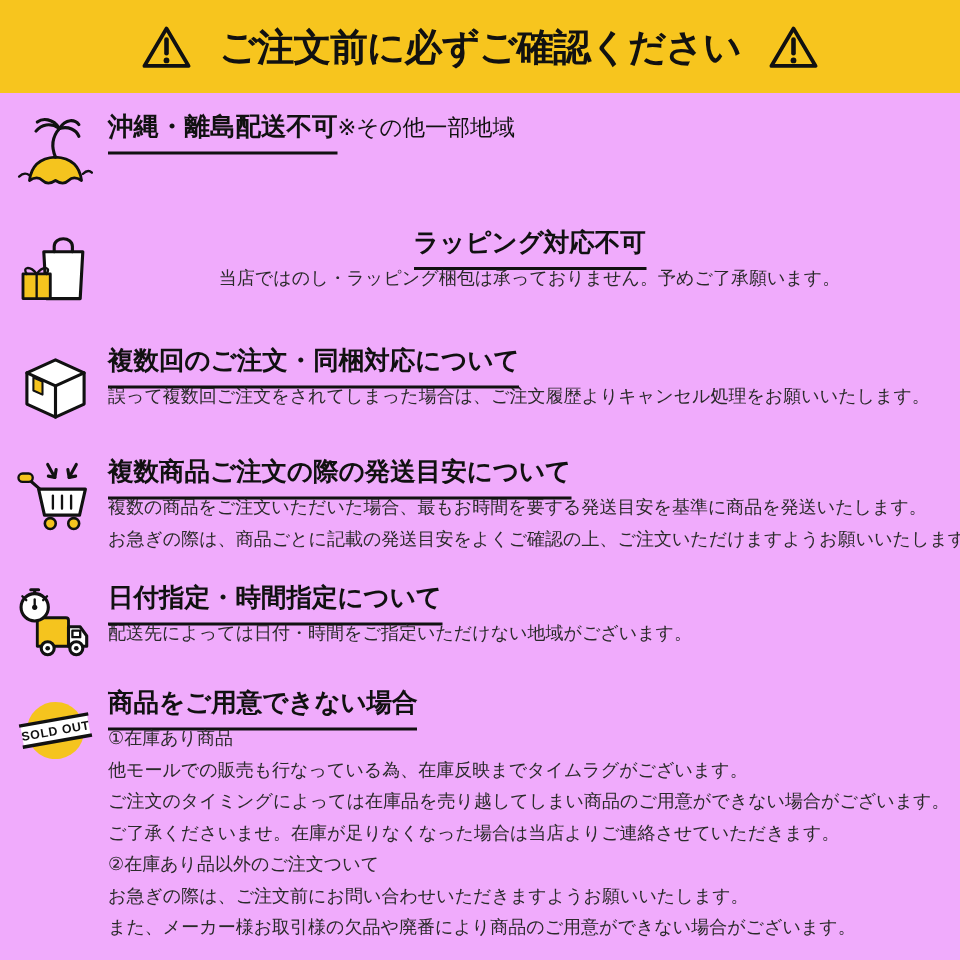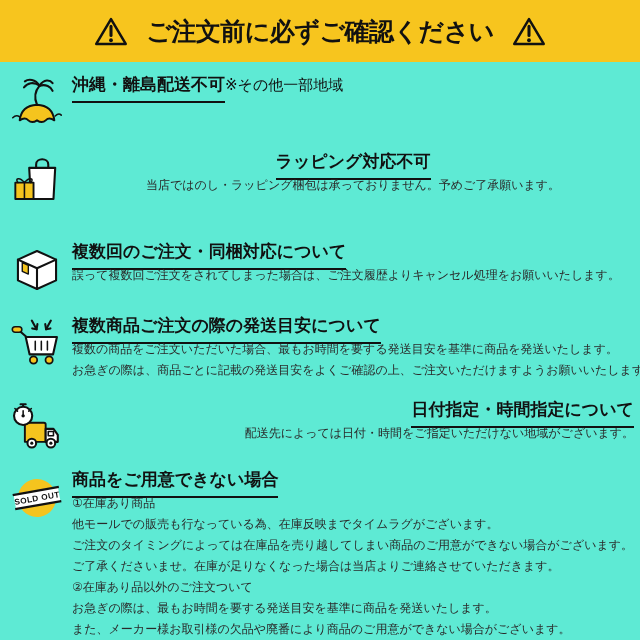--- a/index.html
+++ b/index.html
@@ -8,40 +8,40 @@
     --ink:#111111;
     --body-ink:#2a2a2a;
   }
   *{margin:0;padding:0;box-sizing:border-box;}
   html,body{width:640px;height:640px;}
   body{
     font-family:"Liberation Sans","DejaVu Sans",sans-serif;
     background:#ffffff;color:var(--ink);
     overflow:hidden;
   }
-  .page{width:640px;height:640px;overflow:hidden;background:#5eead4;}
+  .page{width:640px;height:640px;overflow:hidden;background:#f0abfc;}
 
   
   .banner{
     height:62px;background:var(--banner-bg);
     display:flex;align-items:center;justify-content:center;gap:18px;
   }
   .banner-title{
     font-size:25px;font-weight:bold;letter-spacing:-0.5px;color:var(--ink);
   }
   .warn-svg{width:34px;height:31px;display:block;}
 
   
   .main{padding:0 6px 0 8px;}
   .section{display:flex;align-items:flex-start;}
   .sec-1{margin-top:13px;}
   .sec-2{margin-top:22px;text-align:center;}
-  .sec-3{margin-top:35px;}
+  .sec-3{margin-top:24px;}
   .sec-4{margin-top:19px;}
-  .sec-5{margin-top:19px;text-align:right;}
+  .sec-5{margin-top:19px;}
   .sec-6{margin-top:15px;}
   .icon-cell{
     flex:0 0 58px;display:flex;justify-content:center;align-items:flex-start;
     padding-top:1px;
   }
   .icon-cell svg{width:52px;height:54px;display:block;}
   .content{flex:1;min-width:0;padding-left:6px;}
   .title-row{height:20px;line-height:20px;margin-bottom:3px;white-space:nowrap;}
   .sec-title{
     font-size:17px;font-weight:bold;color:var(--ink);
@@ -205,21 +205,21 @@
       <div class="content">
         <div class="title-row">
           <span class="sec-title">商品をご用意できない場合</span>
         </div>
         <div class="body">
           <div class="line">①在庫あり商品</div>
           <div class="line">他モールでの販売も行なっている為、在庫反映までタイムラグがございます。</div>
           <div class="line">ご注文のタイミングによっては在庫品を売り越してしまい商品のご用意ができない場合がございます。</div>
           <div class="line">ご了承くださいませ。在庫が足りなくなった場合は当店よりご連絡させていただきます。</div>
           <div class="line">②在庫あり品以外のご注文ついて</div>
-          <div class="line">お急ぎの際は、最もお時間を要する発送目安を基準に商品を発送いたします。</div>
+          <div class="line">お急ぎの際は、ご注文前にお問い合わせいただきますようお願いいたします。</div>
           <div class="line">また、メーカー様お取引様の欠品や廃番により商品のご用意ができない場合がございます。</div>
 
         </div>
       </div>
     </div>
 
   </div>
 </div>
 
 </body></html>

